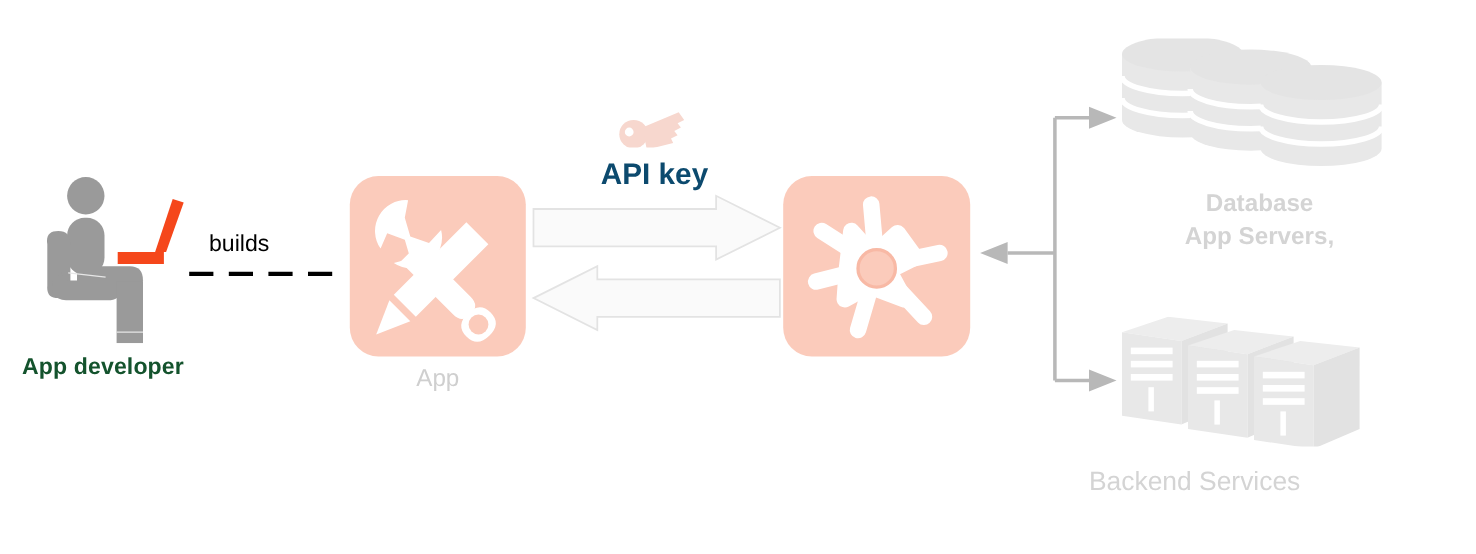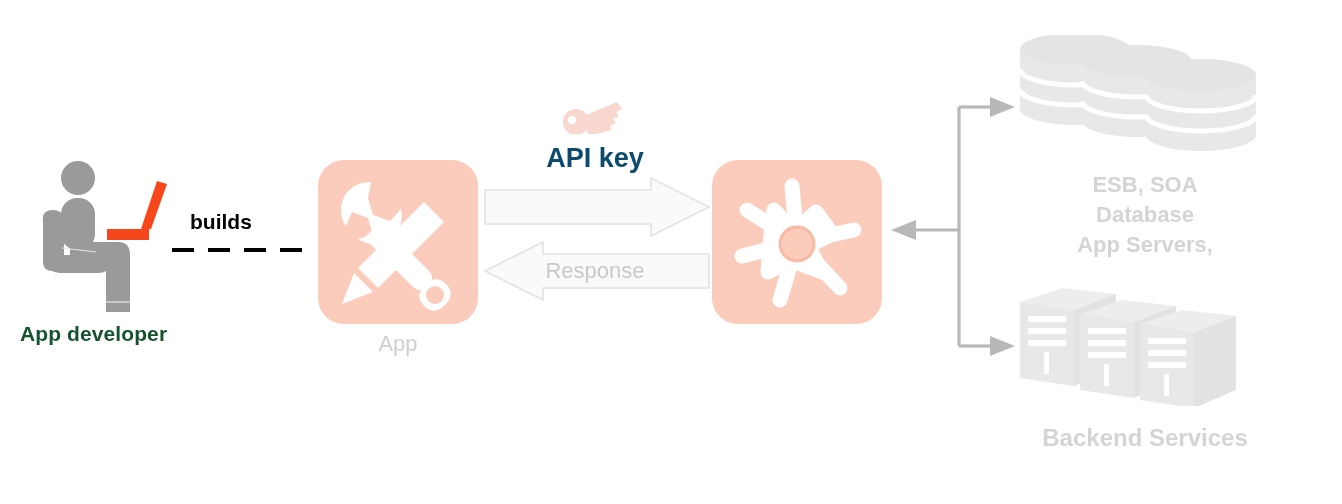--- a/index.html
+++ b/index.html
@@ -25,21 +25,21 @@
     left: 20px; top: 322px;
     font-size: 21px;
     font-weight: bold;
     color: #14532d;
     letter-spacing: 0.1px;
     white-space: nowrap;
   }
   .lbl-builds {
     left: 190px; top: 210px;
     font-size: 21px;
-    font-weight: bold;
+    font-weight: normal;
     color: #000000;
     white-space: nowrap;
   }
   .lbl-node {
     font-size: 22px;
     font-weight: normal;
     color: #cfcfcf;
     text-align: center;
     white-space: nowrap;
   }
@@ -70,23 +70,23 @@
     width: 266px;
     text-align: center;
     font-size: 22px;
     font-weight: bold;
     color: #d4d4d4;
     line-height: 30px;
   }
   .lbl-backend-bottom {
     left: 990px; top: 424px;
     width: 310px;
-    text-align: center;
+    text-align: left;
     font-size: 24px;
-    font-weight: bold;
+    font-weight: normal;
     color: #d4d4d4;
     white-space: nowrap;
   }
 
   
   .node-box {
     background: #fbcbbb;
     border-radius: 26px;
   }
   .box-app { left: 318px; top: 160px; width: 160px; height: 164px; }
@@ -168,21 +168,20 @@
     <svg width="228" height="62" viewBox="0 0 228 62">
       <path d="M2,14 L168,14 L168,2 L226,31 L168,60 L168,48 L2,48 Z" fill="#fafafa" stroke="#e3e3e3" stroke-width="1.6" stroke-linejoin="miter"></path>
     </svg>
   </div>
 
   <div class="abs" style="left:483px; top:240px; width:228px; height:62px;">
     <svg width="228" height="62" viewBox="0 0 228 62">
       <path d="M226,14 L60,14 L60,2 L2,31 L60,60 L60,48 L226,48 Z" fill="#fafafa" stroke="#e3e3e3" stroke-width="1.6" stroke-linejoin="miter"></path>
     </svg>
   </div>
-  <div class="abs lbl-arrow lbl-response">Response</div>
 
   <div class="abs node-box box-api">
     <svg width="170" height="164" viewBox="0 0 170 164">
       <g fill="#ffffff" stroke="#ffffff" stroke-width="15" stroke-linecap="round" stroke-linejoin="round">
 
         <path d="M85,82 L80,26"></path>
         <path d="M85,82 L35,50"></path>
         <path d="M85,82 L30,96"></path>
         <path d="M85,82 L68,140"></path>
         <path d="M85,82 L128,128"></path>
@@ -223,21 +222,20 @@
           <path d="M0,34 a55,16 0 0 0 110,0" fill="none" stroke="#ffffff" stroke-width="5"></path>
           <path d="M0,54 a55,16 0 0 0 110,0" fill="none" stroke="#ffffff" stroke-width="5"></path>
         </g>
       </defs>
       <use href="#cyl" x="0" y="0"></use>
       <use href="#cyl" x="62" y="12"></use>
       <use href="#cyl" x="126" y="26"></use>
     </svg>
   </div>
   <div class="abs lbl-backend-top">
-    <div>ESB, SOA</div>
     <div>Database</div>
     <div>App Servers,</div>
   </div>
 
   <div class="abs" style="left:1020px; top:288px; width:248px; height:118px;">
     <svg width="248" height="118" viewBox="0 0 248 118">
       <defs>
         <g id="tower">
 
           <polygon points="0,14 42,0 96,6 54,22" fill="#ededed"></polygon>

